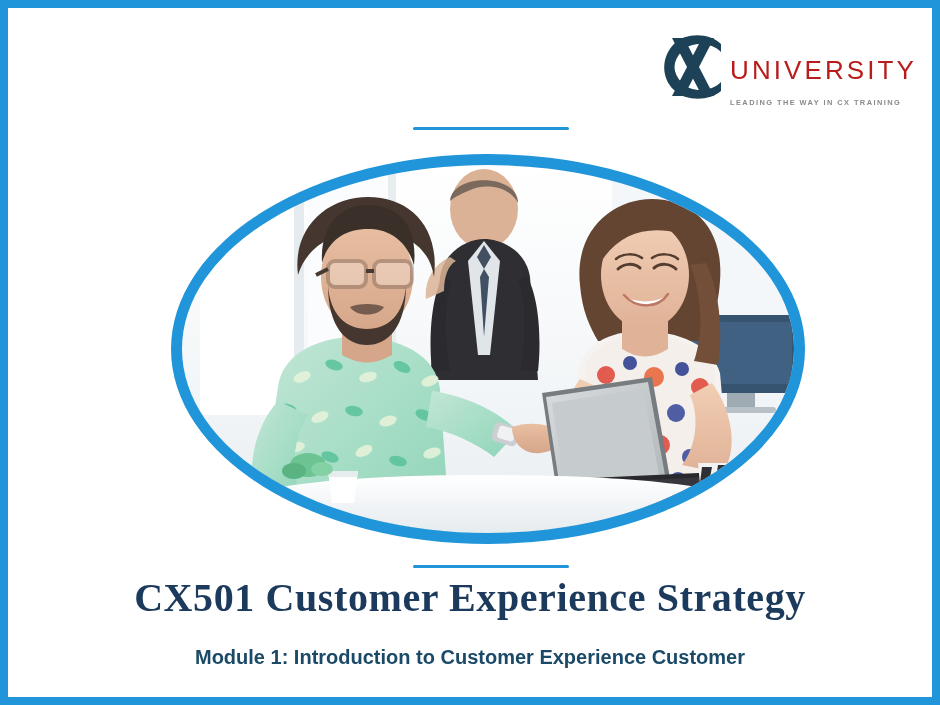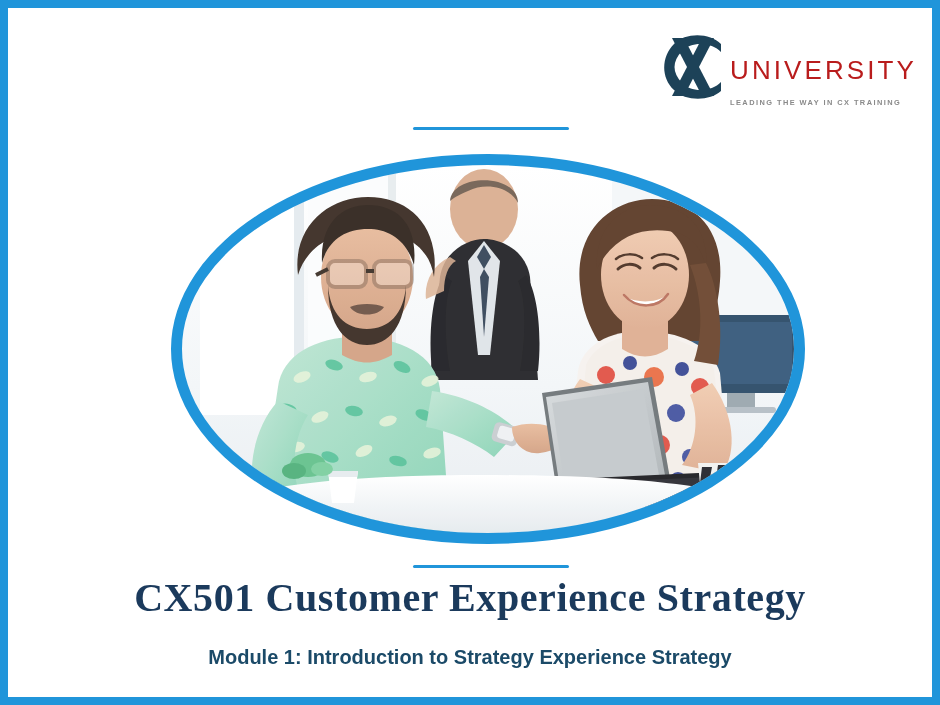--- a/index.html
+++ b/index.html
@@ -369,16 +369,16 @@
             </g>
 
             <rect x="0" y="0" width="612" height="368" fill="#ffffff" opacity="0.06"></rect>
           </svg>
         </div>
       </div>
       <div id="oval-ring"></div>
     </div>
 
     <div id="title">CX501 Customer Experience Strategy</div>
-    <div id="subtitle">Module 1: Introduction to Strategy Experience Strategy</div>
+    <div id="subtitle">Module 1: Introduction to Customer Experience Customer</div>
 
   </div>
 </div>
 
 </body></html>

